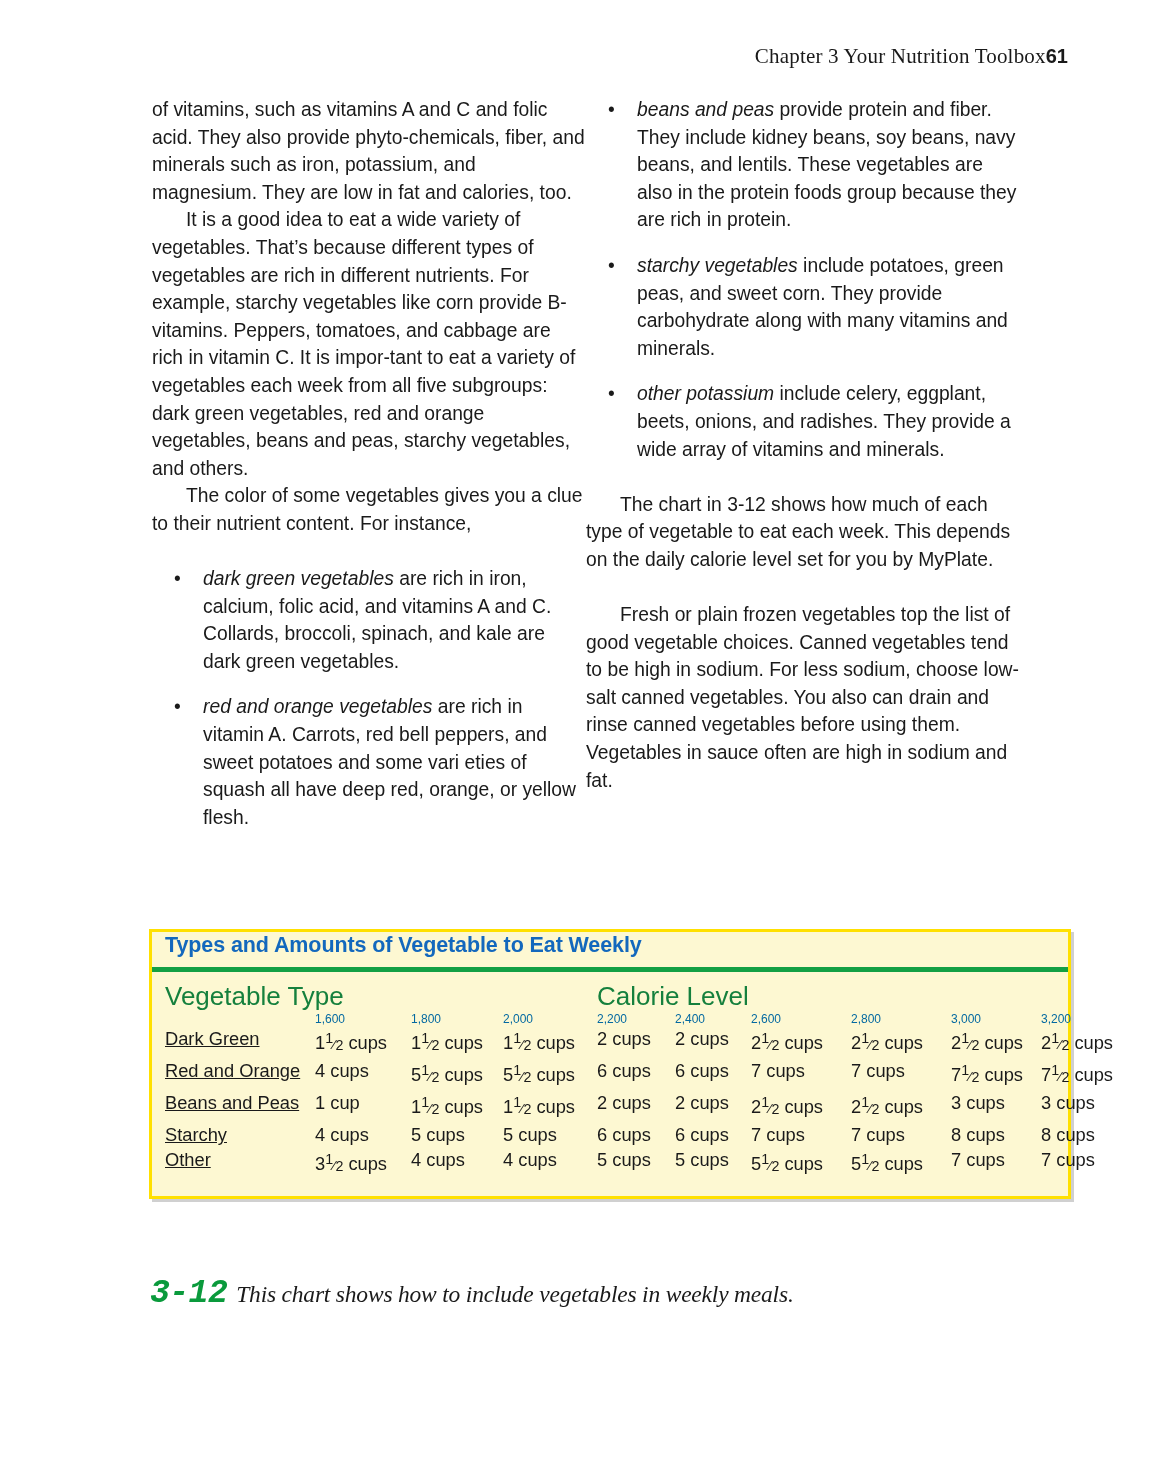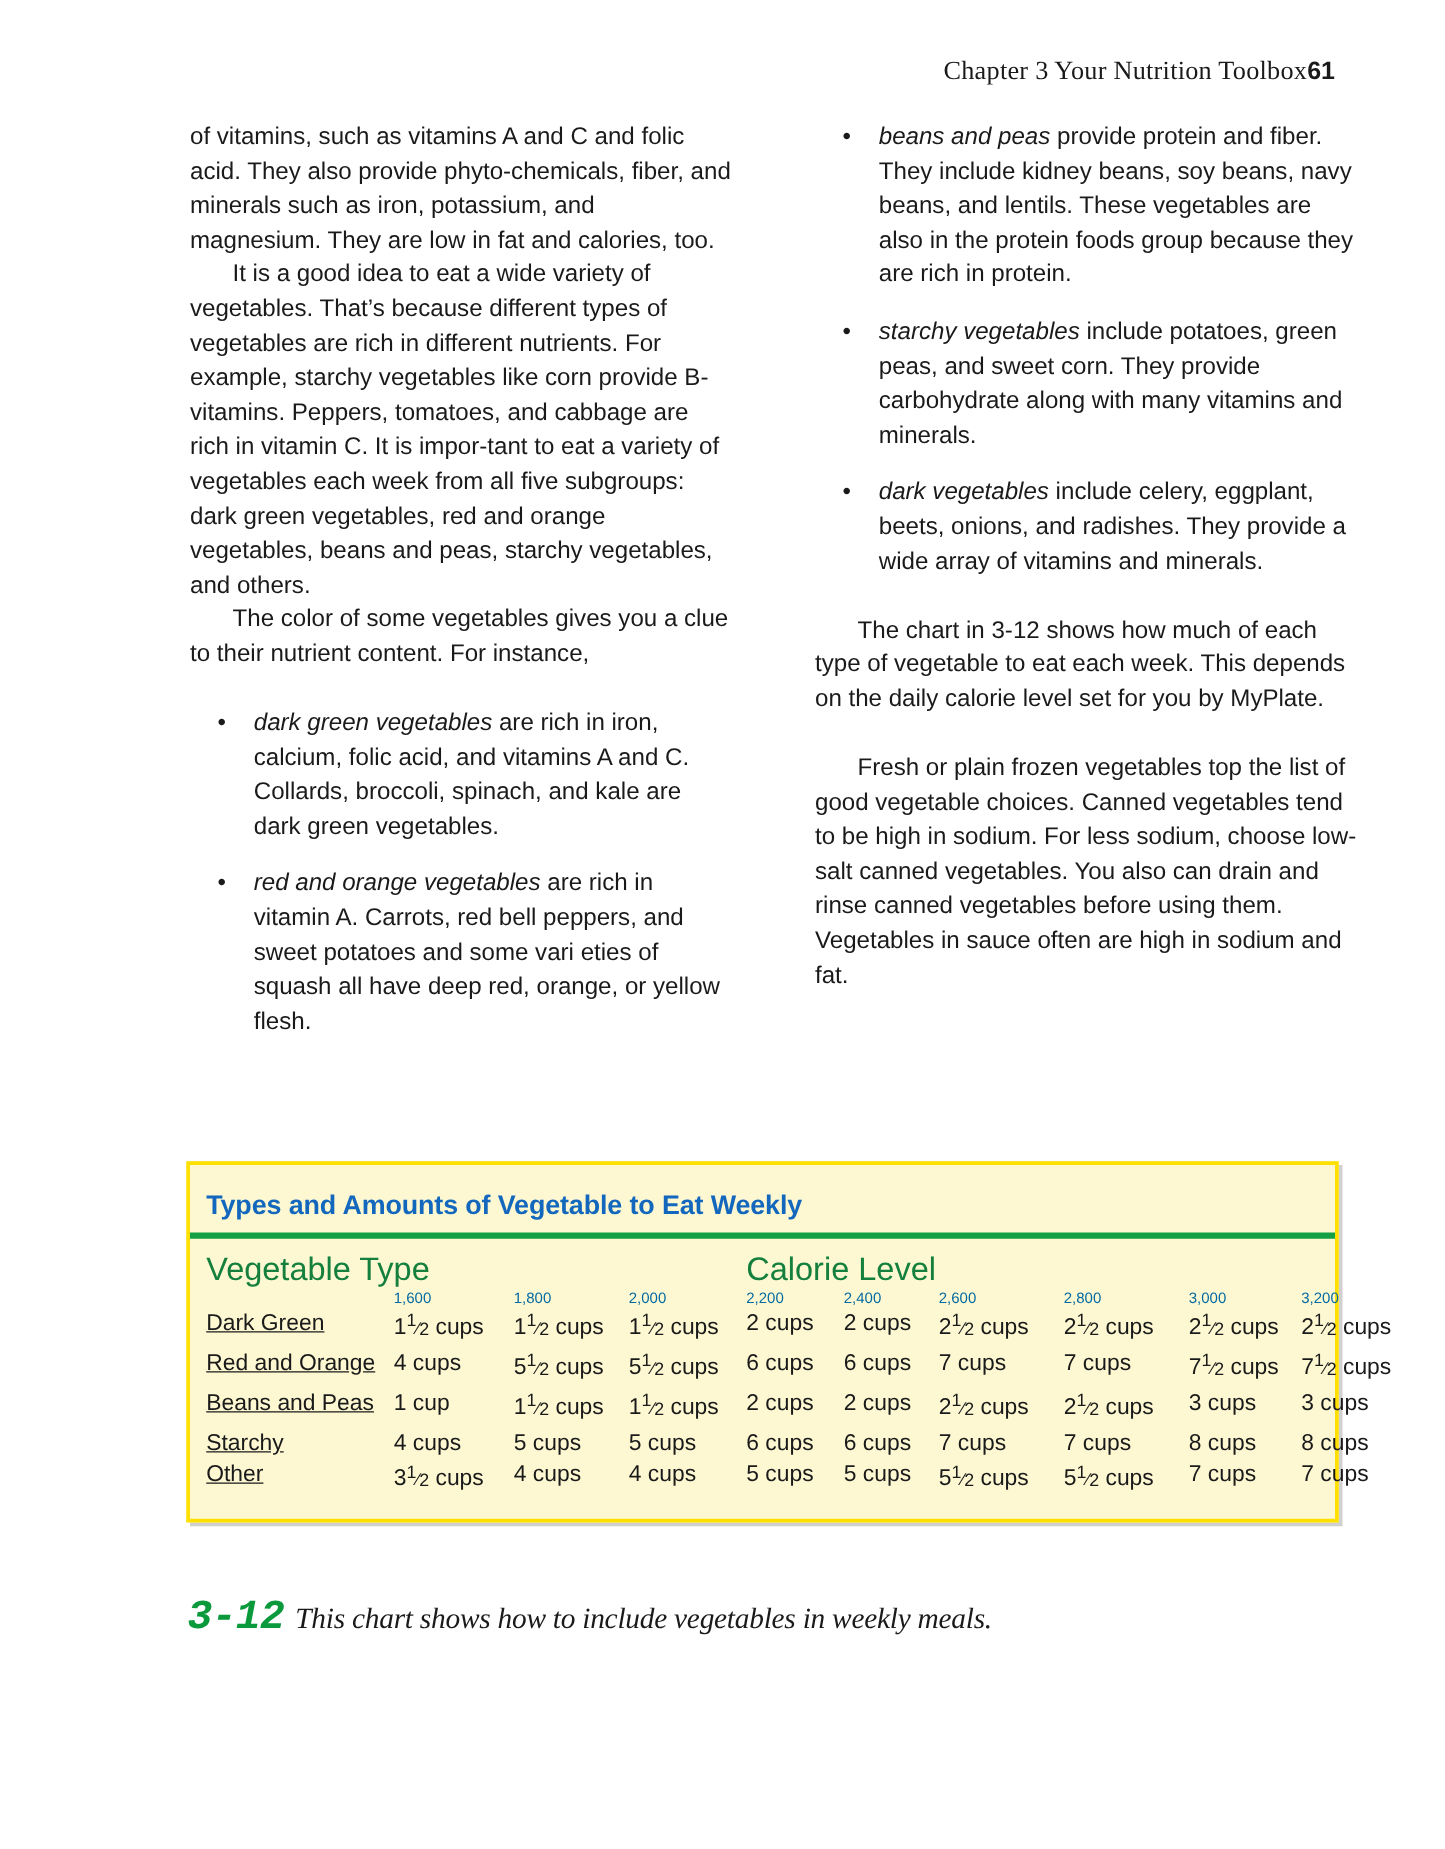--- a/index.html
+++ b/index.html
@@ -20,21 +20,21 @@
     display:flex; align-items:baseline; 
     white-space:nowrap;
   }
   .runhead .chap{letter-spacing:.2px;}
   .runhead .pageno{font-family:"Liberation Sans",sans-serif;font-weight:bold;font-size:20px;}
 
   
   .cols{
     position:absolute; top:96px; left:152px;
     width:934px;
-    display:flex; gap:66px;
+    display:flex; 
   }
   .col{width:434px;}
   .col.right{width:434px;}
 
   p.body{
     margin:0 0 0 0;
     font-size:19.3px;
     line-height:27.6px;
     color:#1a1a1a;
     text-align:left;
@@ -69,21 +69,21 @@
     width:922px;
     box-sizing:border-box;
     background:#fdf8d2;
     border:3px solid #ffe000;
     box-shadow:3px 3px 0 rgba(120,120,120,.35);
   }
   .fig-title{
     color:#1368bd;
     font-weight:bold;
     font-size:21.5px;
-    padding:20px 0 9px 13px;
+    padding:1px 0 9px 13px;
     letter-spacing:-.1px;
     white-space:nowrap;
   }
   .greenrule{
     height:5px;background:#13a044;width:100%;
   }
   .fig-inner{padding:9px 13px 16px 13px;}
 
   table.veg{
     border-collapse:collapse;
@@ -190,21 +190,21 @@
       <li>
         <span class="dot">•</span>
         <span class="it">beans and peas</span><span> provide protein and fiber. They include kidney beans, soy beans, navy beans, and lentils. These vegetables are also in the protein foods group because they are rich in protein.</span>
       </li>
       <li>
         <span class="dot">•</span>
         <span class="it">starchy vegetables</span><span> include potatoes, green peas, and sweet corn. They provide carbohydrate along with many vitamins and minerals.</span>
       </li>
       <li>
         <span class="dot">•</span>
-        <span class="it">dark vegetables</span><span> include celery, eggplant, beets, onions, and radishes. They provide a wide array of vitamins and minerals.</span>
+        <span class="it">other potassium</span><span> include celery, eggplant, beets, onions, and radishes. They provide a wide array of vitamins and minerals.</span>
       </li>
     </ul>
     <div class="gapS"></div>
     <p class="body indent">The chart in 3-12 shows how much of each type of vegetable to eat each week. This depends on the daily calorie level set for you by MyPlate.</p>
     <div class="gapS"></div>
     <p class="body indent">Fresh or plain frozen vegetables top the list of good vegetable choices. Canned vegetables tend to be high in sodium. For less sodium, choose low-salt canned vegetables. You also can drain and rinse canned vegetables before using them. Vegetables in sauce often are high in sodium and fat.</p>
   </div>
 
 </div>
 

